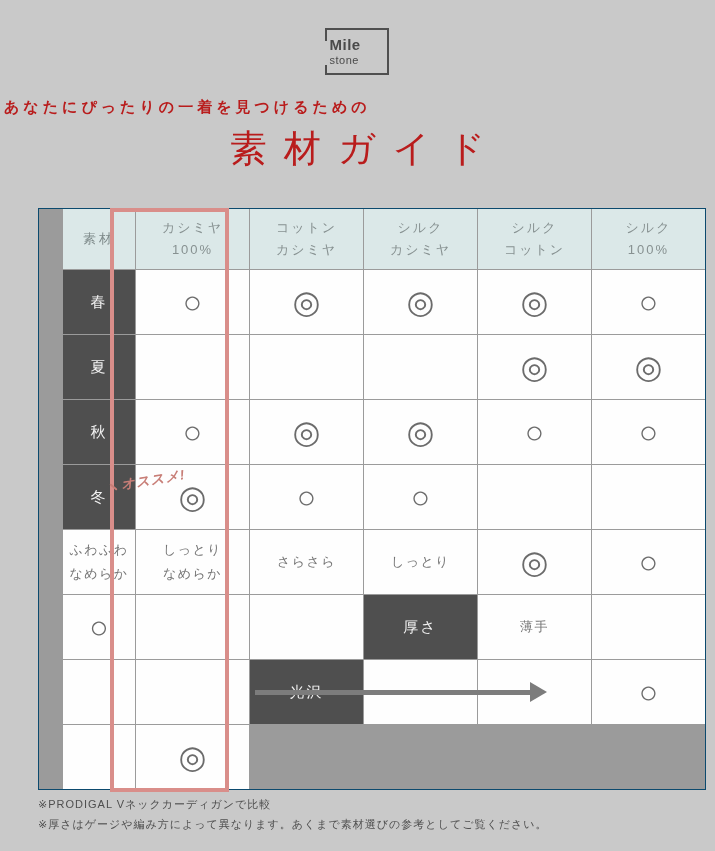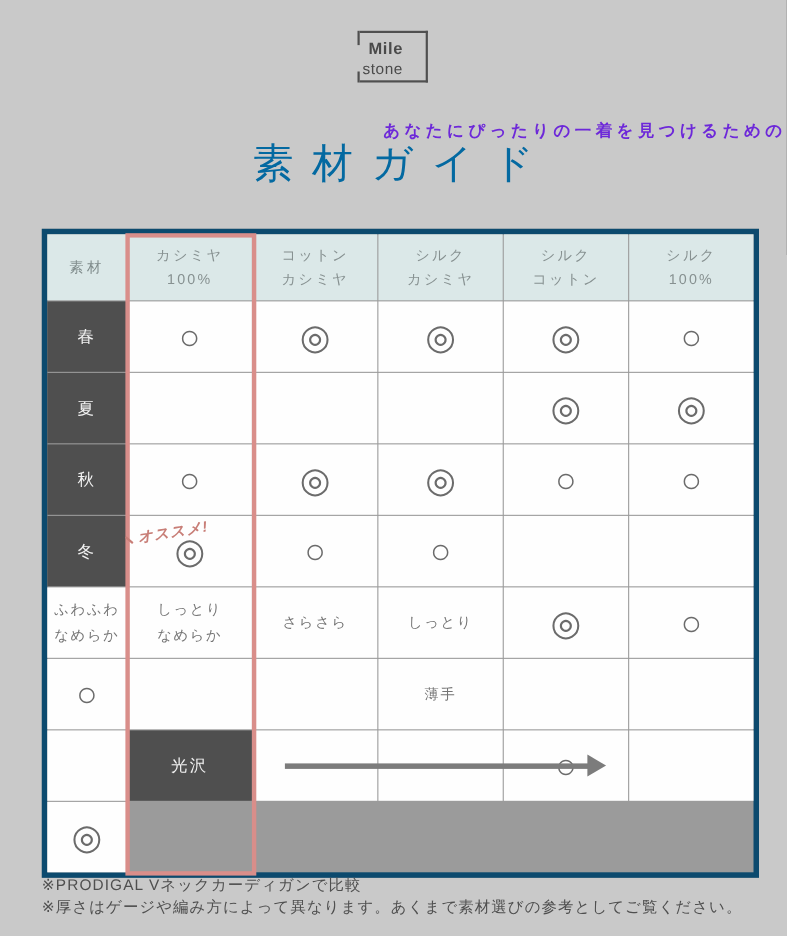--- a/index.html
+++ b/index.html
@@ -6,56 +6,57 @@
   html,body { width:715px; height:851px; }
   body {
     background:#c9c9c9;
     font-family:"Liberation Sans","DejaVu Sans",sans-serif;
     color:#4d4d4d;
     position:relative;
     overflow:hidden;
   }
 
   
-  .logo-wrap { position:absolute; top:28px; left:50%; transform:translateX(-50%);text-align:right; }
+  .logo-wrap { position:absolute; top:28px; left:50%; transform:translateX(-50%); }
   .logo-box {
     position:relative; width:62px; height:47px;
     border:2px solid #4f4f4f; border-left:none;
   }
   .logo-box::before {
     content:""; position:absolute; left:-2px; top:-2px; width:2px; height:13px; background:#4f4f4f;
   }
   .logo-box::after {
     content:""; position:absolute; left:-2px; bottom:-2px; width:2px; height:10px; background:#4f4f4f;
   }
   .logo-text { position:absolute; left:3px; top:6px; line-height:1.2; color:#4a4a4a; }
   .logo-line1 { font-size:15px; font-weight:bold; letter-spacing:0.5px; }
-  .logo-line2 { font-size:14px; font-weight:normal; letter-spacing:0.5px; }
+  .logo-line2 { font-size:11px; font-weight:normal; letter-spacing:0.5px; }
 
   
   .subtitle {
     position:absolute; top:98px; left:0; width:715px;
-    text-align:right; font-size:15px; font-weight:600;
-    letter-spacing:4px; padding-left:4px; color:#6d28d9;margin-top:12px;
+    text-align:left; font-size:15px; font-weight:600;
+    letter-spacing:4px; padding-left:4px; color:#b91c1c;
   }
   .page-title {
     position:absolute; top:124px; left:0; width:715px;
     text-align:center; font-size:37px; font-weight:500;
-    letter-spacing:17px; padding-left:17px; color:#0369a1;
+    letter-spacing:17px; padding-left:17px; color:#b91c1c;
   }
 
   
   .tbl {
     position:absolute; left:38px; top:208px;
     display:grid;
     grid-template-columns:72px repeat(5,113px);
     grid-template-rows:60px repeat(8,64px);
     gap:1px;
     background:#9b9b9b;
-    border:5px solid #0c4a6e;
+    border:1px solid #0c4a6e;
+    padding-left:24px;
   }
   .cell {
     display:flex; align-items:center; justify-content:center;
     text-align:center; white-space:pre-line;
   }
   .hdr {
     background:#dbe8e8; color:#879191;
     font-size:13px; letter-spacing:2px; line-height:1.7;
   }
   .corner { letter-spacing:3px; color:#7f8b8b; }
@@ -98,21 +99,21 @@
   }
   .annotation-tick {
     position:absolute; left:70px; top:277px; z-index:7;
     width:9px; height:2px; background:#c87e77;
     transform:rotate(40deg); border-radius:1px;
   }
 
   
   .notes {
     position:absolute; left:38px; top:794px;
-    font-size:14px; font-weight:500; color:#4f4f4f;
+    font-size:11px; font-weight:500; color:#4f4f4f;
     letter-spacing:1px; line-height:20px;
   }
 </style>
 </head>
 <body>
 
 <div class="logo-wrap">
   <div class="logo-box">
     <div class="logo-text">
       <div class="logo-line1">Mile</div>
@@ -172,20 +173,21 @@
 なめらか</div>
   <div class="cell dat txt">さらさら</div>
   <div class="cell dat txt">しっとり</div>
 
   <div class="cell dat sym">◎</div>
   <div class="cell dat sym">○</div>
   <div class="cell dat sym">○</div>
   <div class="cell dat sym"></div>
   <div class="cell dat sym"></div>
 
+  <div class="cell lbl">厚さ</div>
   <div class="cell dat txt">薄手</div>
   <div class="cell dat txt"></div>
   <div class="cell dat txt"></div>
   <div class="cell dat txt"></div>
 
   <div class="cell lbl">光沢</div>
   <div class="cell dat sym"></div>
   <div class="cell dat sym"></div>
   <div class="cell dat sym">○</div>
   <div class="cell dat sym"></div>

